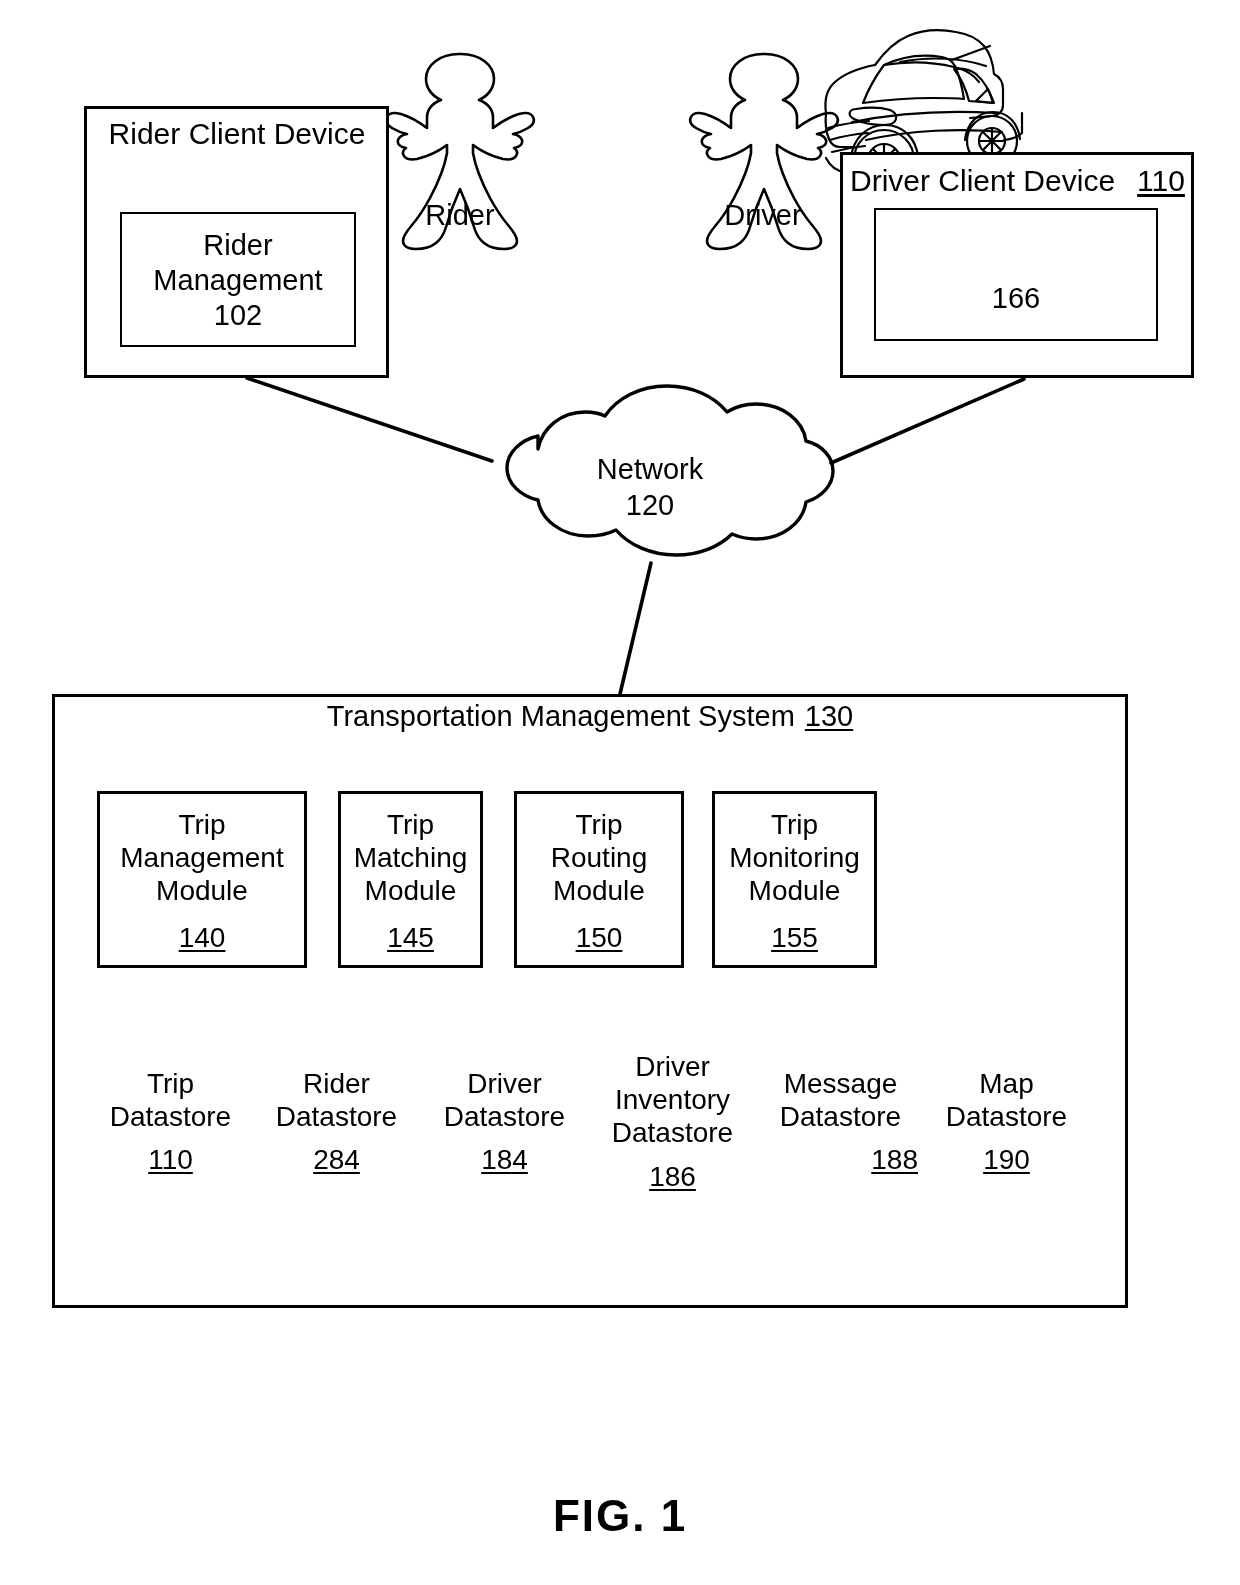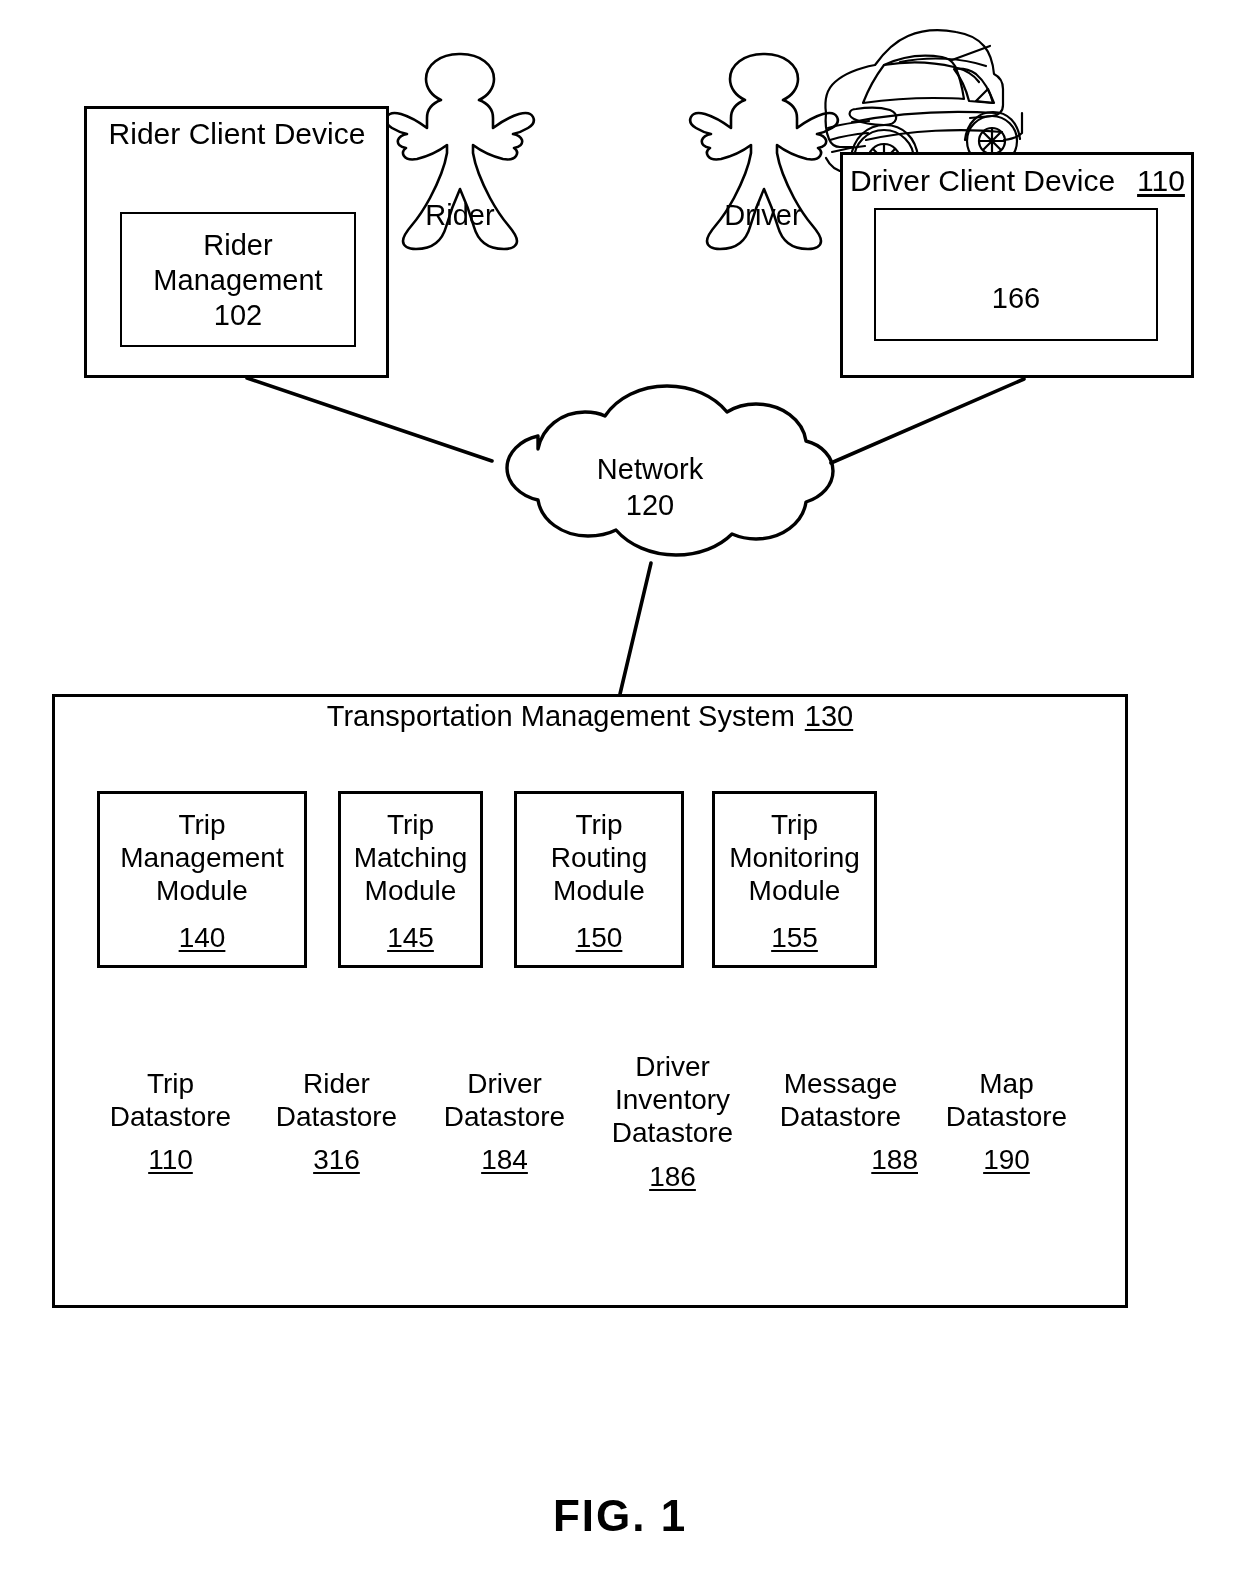--- a/index.html
+++ b/index.html
@@ -329,21 +329,21 @@
 Monitoring
 Module</div>
   <div class="label t-mod u" style="left:713px; top:921px; width:163px;">155</div>
 
   <div class="label t-ds" style="left:93px; top:1067px; width:155px;">Trip
 Datastore</div>
   <div class="label t-ds u" style="left:93px; top:1143px; width:155px;">110</div>
 
   <div class="label t-ds" style="left:259px; top:1067px; width:155px;">Rider
 Datastore</div>
-  <div class="label t-ds u" style="left:259px; top:1143px; width:155px;">316</div>
+  <div class="label t-ds u" style="left:259px; top:1143px; width:155px;">284</div>
 
   <div class="label t-ds" style="left:427px; top:1067px; width:155px;">Driver
 Datastore</div>
   <div class="label t-ds u" style="left:427px; top:1143px; width:155px;">184</div>
 
   <div class="label t-ds" style="left:595px; top:1050px; width:155px;">Driver
 Inventory
 Datastore</div>
   <div class="label t-ds u" style="left:595px; top:1160px; width:155px;">186</div>
 

